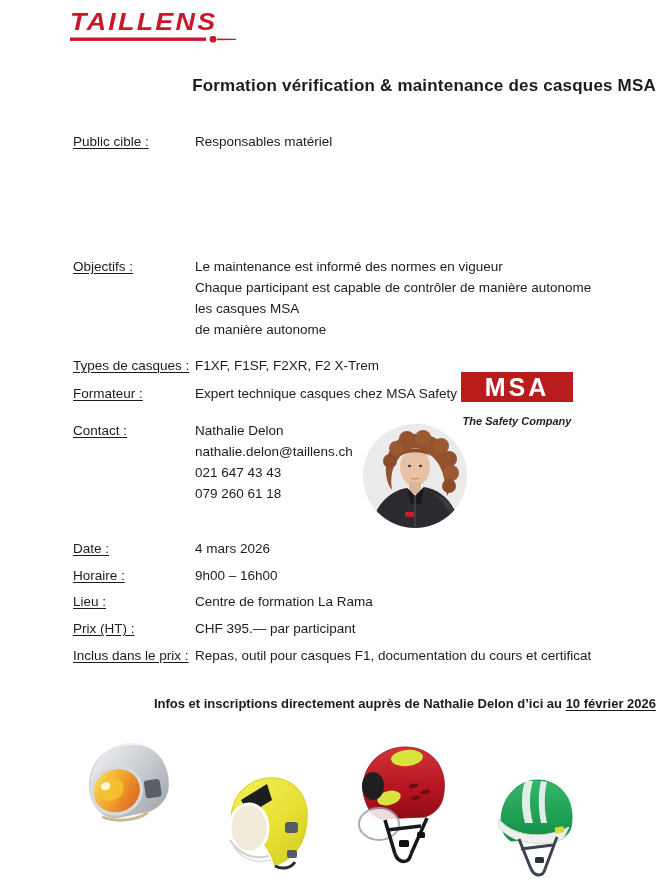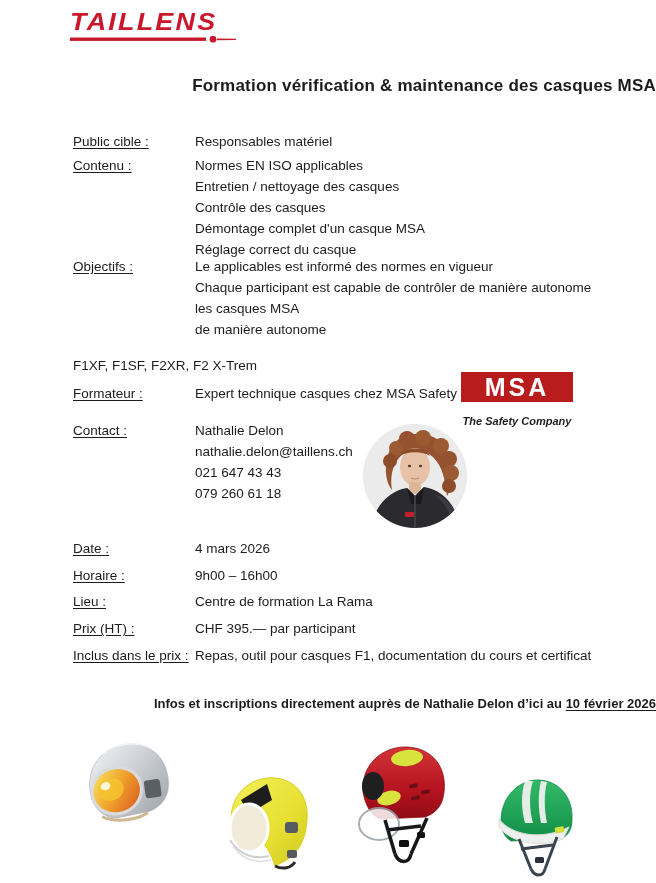--- a/index.html
+++ b/index.html
@@ -70,42 +70,33 @@
 
   <div class="title">Formation vérification &amp; maintenance des casques MSA</div>
 
   <div class="row" style="top:131px">
     <div class="label">Public cible :</div>
     <div class="value">
       <div class="vline">Responsables matériel</div>
     </div>
   </div>
 
-  <div class="row" style="top:155px">
-    <div class="label">Contenu :</div>
-    <div class="value">
-      <div class="vline">Normes EN ISO applicables</div>
-      <div class="vline">Entretien / nettoyage des casques</div>
-      <div class="vline">Contrôle des casques</div>
-      <div class="vline">Démontage complet d'un casque MSA</div>
-      <div class="vline">Réglage correct du casque</div>
-    </div>
-  </div>
 
   <div class="row" style="top:256px">
     <div class="label">Objectifs :</div>
     <div class="value">
-      <div class="vline">Le applicables est informé des normes en vigueur</div>
+      <div class="vline">Le maintenance est informé des normes en vigueur</div>
       <div class="vline">Chaque participant est capable de contrôler de manière autonome</div>
       <div class="vline">les casques MSA</div>
       <div class="vline">de manière autonome</div>
     </div>
   </div>
 
   <div class="row" style="top:355px">
+    <div class="label">Types de casques :</div>
     <div class="value">
       <div class="vline">F1XF, F1SF, F2XR, F2 X-Trem</div>
     </div>
   </div>
 
   <div class="row" style="top:383px">
     <div class="label">Formateur :</div>
     <div class="value">
       <div class="vline">Expert technique casques chez MSA Safety</div>
     </div>

